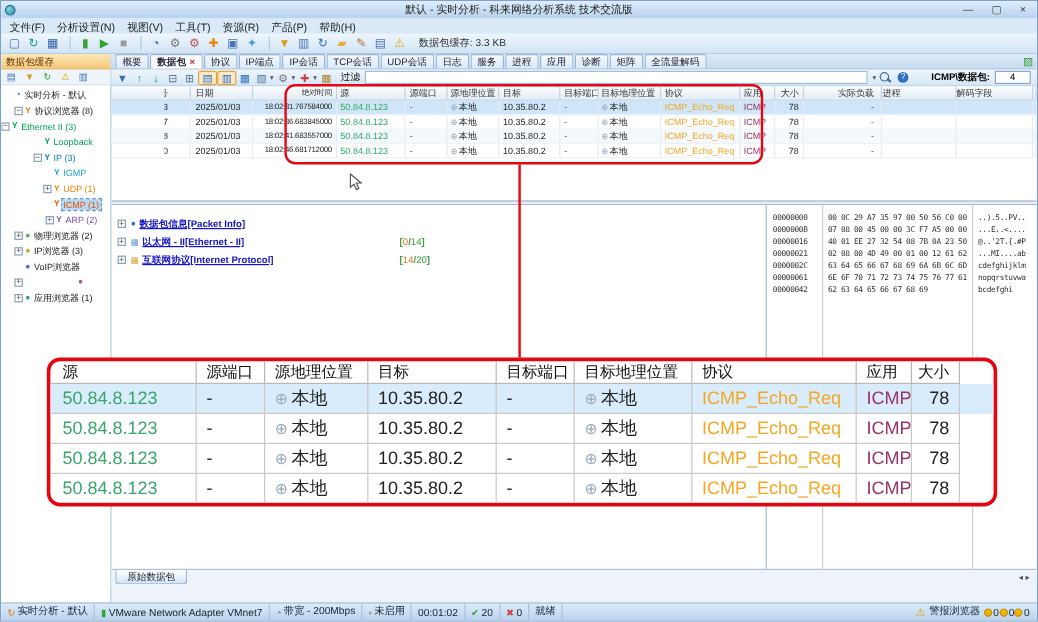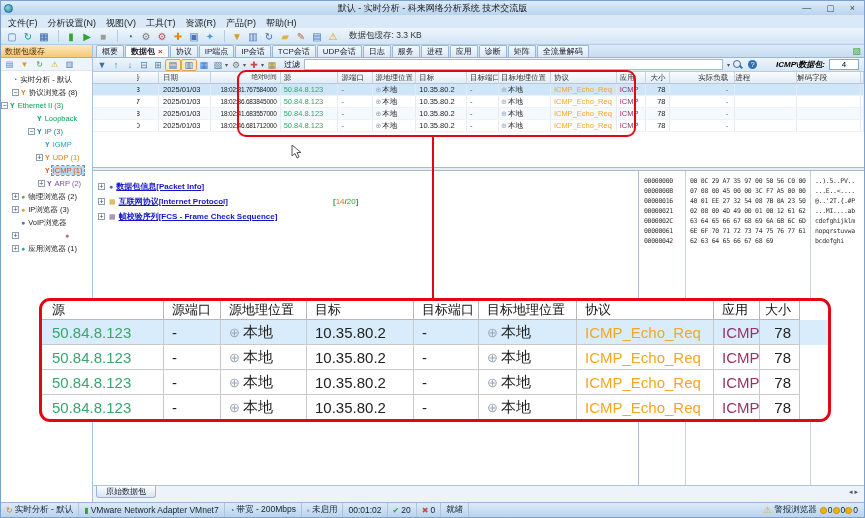--- a/index.html
+++ b/index.html
@@ -72,21 +72,21 @@
   .flabel { font-size:8px; margin:0 4px 0 5px; white-space:nowrap; }
   .finput { flex:1; height:11px; background:#fff; border:1px solid #a0bcd8; margin-right:3px; }
   .search-ic { width:9px; height:9px; position:relative; margin:0 3px; }
   .search-ic::before { content:""; position:absolute; left:0; top:0; width:6px; height:6px;
     border:1.5px solid #3a6ea5; border-radius:50%; }
   .search-ic::after { content:""; position:absolute; left:6px; top:6px; width:4px; height:1.5px;
     background:#3a6ea5; transform:rotate(45deg); }
   .help-ic { width:9px; height:9px; border-radius:50%; background:#2f6fc0; color:#fff;
     font-size:7px; line-height:9px; text-align:center; margin:0 3px; }
   .help-ic::after { content:"?"; }
-  .counter-label { font-weight:bold; font-size:8px; margin-left:16px; white-space:nowrap;font-style:italic; }
+  .counter-label { font-weight:bold; font-size:8px; margin-left:16px; white-space:nowrap; }
   .counter-box { width:30px; height:11px; background:#fff; border:1px solid #8aa8c8;
     font-size:8px; text-align:center; line-height:10px; margin:0 2px 0 4px; }
 
   
   .grid-header { position:absolute; left:92px; top:71px; right:0; height:12px; display:flex;
     background:linear-gradient(#fbfdfe,#e0ecf7); border-bottom:1px solid #b8c8da; font-size:7.5px; color:#333; }
   .grid-header > span { border-right:1px solid #c5d3e2; display:flex; align-items:center; white-space:nowrap; overflow:hidden; }
   .plist { position:absolute; left:92px; top:83px; right:0; height:83px; background:#fff; }
   .grid-row { display:flex; height:12px; font-size:7.5px; border-bottom:1px solid #edf2f8; color:#222; }
   .grid-row > span { border-right:1px solid #e4ebf2; display:flex; align-items:center; white-space:nowrap; overflow:hidden; }
@@ -134,21 +134,21 @@
     font-size:6.5px; letter-spacing:-0.3px; color:#333; }
   .hx-col { position:absolute; top:5px; }
   .hx-col div { height:10px; line-height:10px; white-space:pre; }
   .hx-off   { left:5px; }
   .hx-bytes { left:51px; }
   .hx-ascii { left:176px; }
   .vline1 { position:absolute; left:46px;  top:0; bottom:0; width:1px; background:#c8d0d8; }
   .vline2 { position:absolute; left:171px; top:0; bottom:0; width:1px; background:#c8d0d8; }
 
   
-  .tabstrip { position:absolute; left:92px; right:0; bottom:15px; height:17px; background:#eef3f9;
+  .tabstrip { position:absolute; left:92px; right:0; bottom:15px; height:28px; background:#eef3f9;
     border-top:1px solid #b0c4d8; display:flex; align-items:flex-start; }
   .rawtab { margin-left:3px; height:12px; line-height:11px; padding:0 9px; font-size:8px; color:#223;
     background:linear-gradient(#fdfeff,#d6e5f4); border:1px solid #9ab6d6; border-top:none;
     border-radius:0 0 3px 3px; }
   .pager { margin-left:auto; font-size:7px; color:#456; padding:2px 4px 0 0; letter-spacing:2px; }
 
   .statusbar { position:absolute; left:0; right:0; bottom:0; height:15px;
     background:linear-gradient(#dcebf8,#b9d3ec); border-top:1px solid #9ab6d6;
     display:flex; align-items:center; font-size:8.5px; color:#123; }
   .st-host { display:flex; align-items:center; height:100%; }
@@ -653,35 +653,35 @@
 <div class="splitter"></div>
 
 <div class="decode">
   <div class="dc-item">
     <span class="exp">+</span>
     <span class="dc-icon" style="color: rgb(47, 111, 192);">●</span>
     <span class="dc-link">数据包信息[Packet Info]</span>
 
   </div>
 
+  <div class="dc-item">
+    <span class="exp">+</span>
+    <span class="dc-icon" style="color: rgb(90, 154, 208);">▦</span>
+    <span class="dc-link">以太网 - II[Ethernet - II]</span>
+    <span class="dc-range">[<i class="s1">0</i>/<i>14</i>]</span>
+  </div>
 
   <div class="dc-item">
     <span class="exp">+</span>
     <span class="dc-icon" style="color: rgb(216, 163, 47);">▦</span>
     <span class="dc-link">互联网协议[Internet Protocol]</span>
     <span class="dc-range">[<i class="s1">14</i>/<i>20</i>]</span>
   </div>
 
 
-  <div class="dc-item">
-    <span class="exp">+</span>
-    <span class="dc-icon" style="color: rgb(138, 106, 176);">▦</span>
-    <span class="dc-link">帧校验序列[FCS - Frame Check Sequence]</span>
-
-  </div>
 </div>
 
 <div class="hexp">
   <div class="vline1"></div>
   <div class="vline2"></div>
   <div class="hx-col hx-off">
       <div>00000000</div>
       <div>0000000B</div>
       <div>00000016</div>
       <div>00000021</div>

